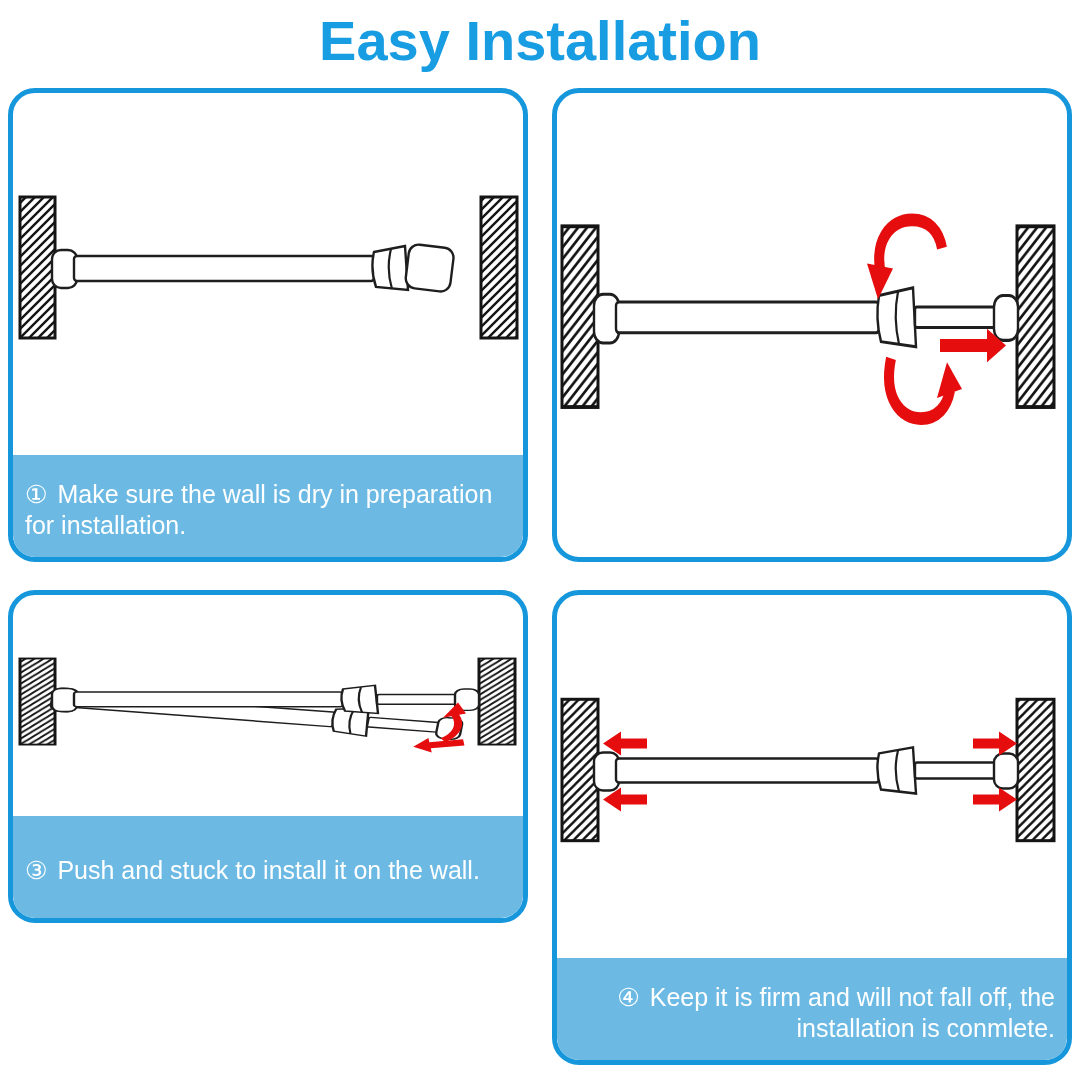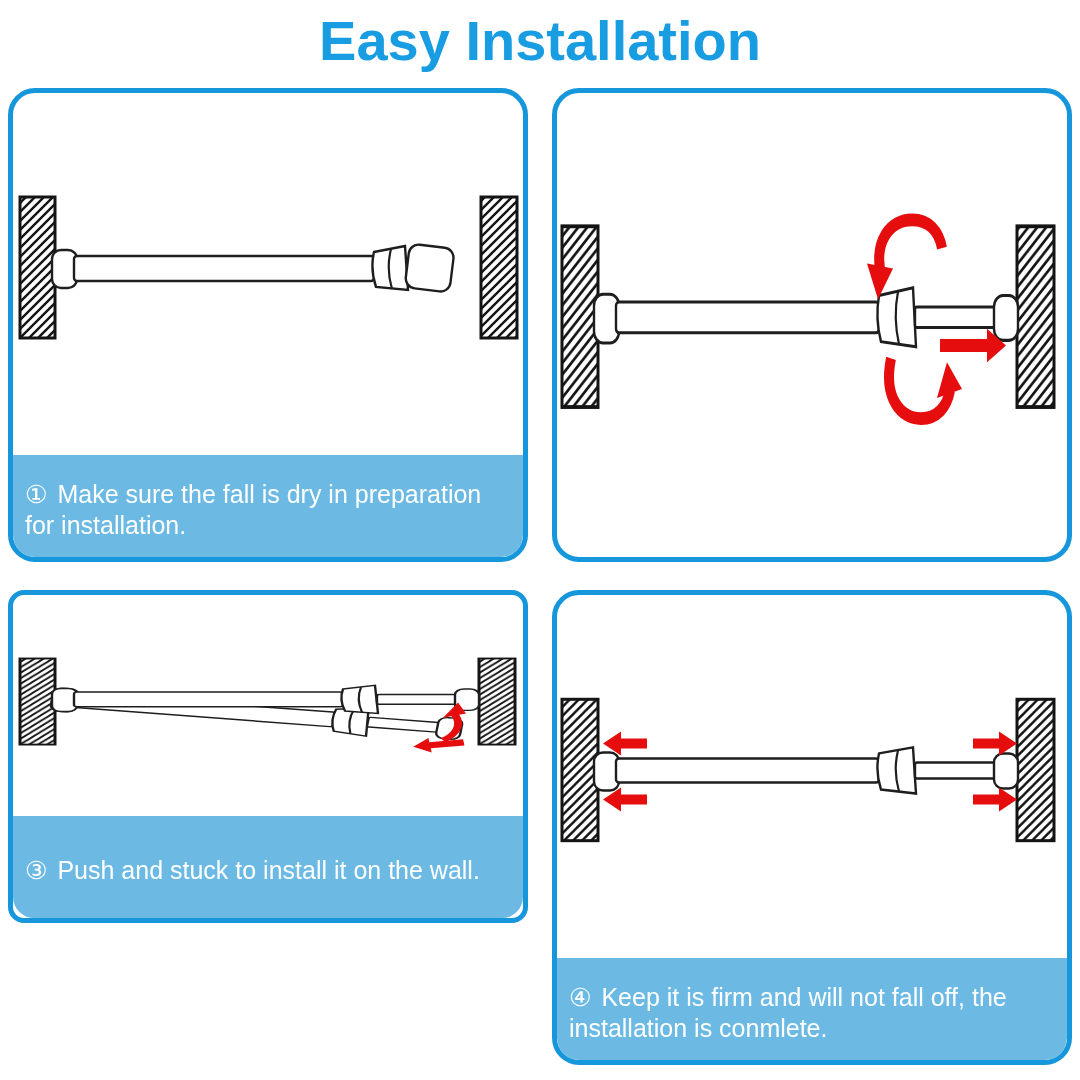--- a/index.html
+++ b/index.html
@@ -15,22 +15,22 @@
     color:#189CE2;
   }
   .panel{
     position:absolute;width:520px;height:474px;
     border:5px solid #1697DC;border-radius:27px;
     background:#ffffff;box-sizing:border-box;
     display:flex;flex-direction:column;overflow:hidden;
   }
   .panel.p1{left:8px;top:88px;}
   .panel.p2{left:552px;top:88px;}
-  .panel.p3{left:8px;top:590px;height:333px;border-radius:16px;}
-  .panel.p4{left:552px;top:590px;height:475px;}
+  .panel.p3{left:8px;top:590px;height:333px;}
+  .panel.p4{left:552px;top:590px;height:475px;text-align:right;}
   .art{flex:1 1 auto;position:relative;}
   .art svg{position:absolute;left:0;top:0;width:100%;height:100%;}
   .caption{
     flex:0 0 102px;height:102px;box-sizing:border-box;
     background:#6CBAE4;color:#ffffff;
     border-radius:0 0 21px 21px;
     padding:7px 12px 0 12px;
     font-size:25px;line-height:1.22;
     display:flex;align-items:center;
   }
@@ -68,21 +68,21 @@
         <path class="rodpart" d="M361,159 L392,153 L395,197 L363,194 Q357,176 361,159 Z"></path>
         <path class="rodline" d="M378,156 Q373,176 379,196"></path>
         <g transform="rotate(7 416 176)">
           <rect class="rodpart" x="394" y="153" width="45" height="44" rx="10"></rect>
         </g>
       </g>
     </svg>
   </div>
   <div class="caption">
     <div class="inner">
-      <span class="num">①</span><span>Make sure the fall is dry in preparation for installation.</span>
+      <span class="num">①</span><span>Make sure the wall is dry in preparation for installation.</span>
     </div>
   </div>
 </section>
 
 <section class="panel p2">
   <div class="art">
     <svg viewBox="0 0 510 362" preserveAspectRatio="none">
       <rect class="wall" x="5" y="104" width="36" height="141"></rect>
       <rect class="wall" x="460" y="104" width="37" height="141"></rect>
       <g>

